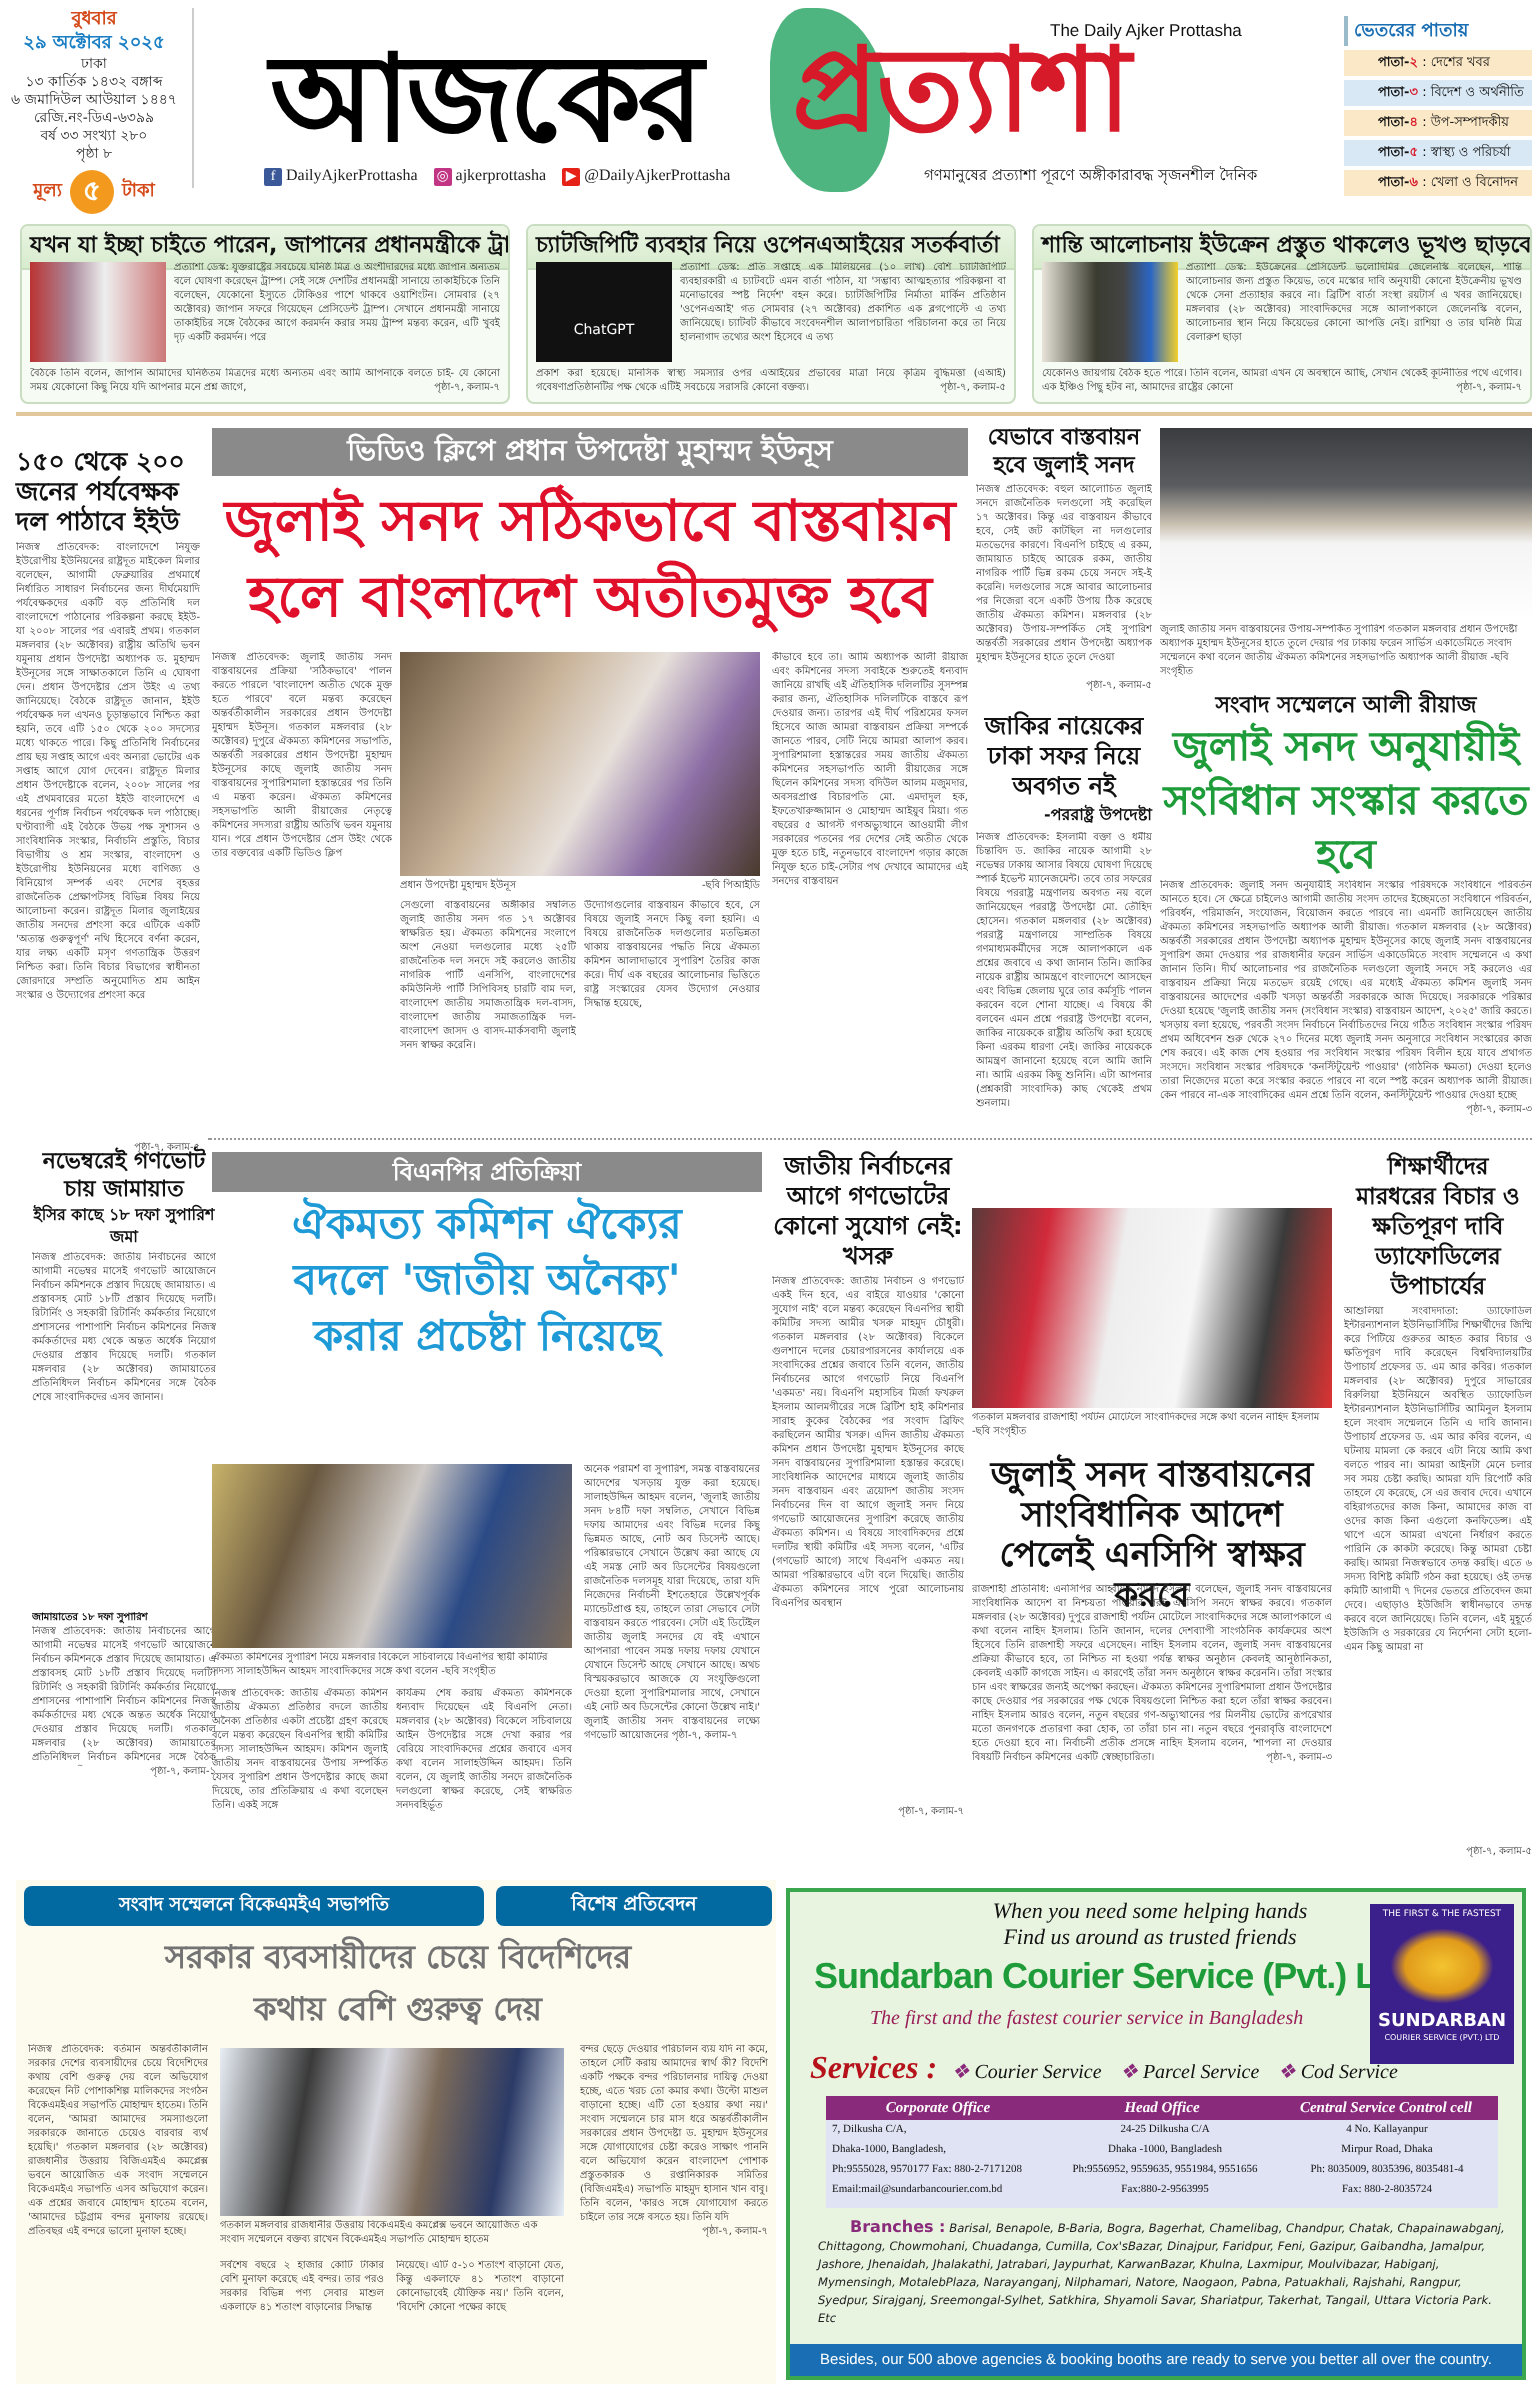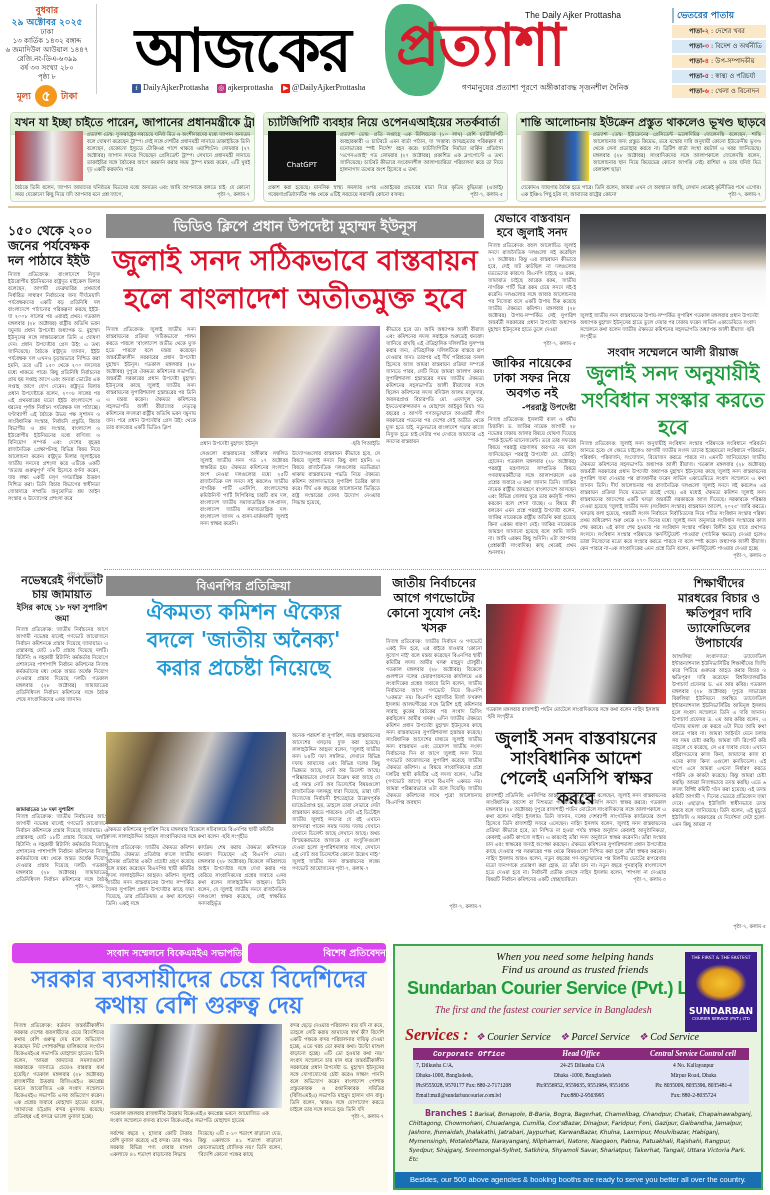--- a/index.html
+++ b/index.html
@@ -41,21 +41,21 @@
 
   
   .col-text { font-size: 5px; line-height: 7px; color: #333; text-align: justify; overflow: hidden; }
   .headline-sm { font-weight: bold; text-align: center; color: #111; }
 
   .banner-gray { background: #8a8a8a; color: #fff; text-align: center; font-weight: bold; }
   .photo { background: linear-gradient(135deg, #7d6a5a, #cdb9a1 40%, #53483f); }
   .caption { font-size: 5px; line-height: 7px; color: #333; }
   .dotsep { border-top: 1px dotted #999; }
 
-  .purple-tab { background: #d946ef; color: #fff; border-radius: 4px; font-weight: bold; text-align: right; }
+  .purple-tab { background: #0369a1; color: #fff; border-radius: 4px; font-weight: bold; text-align: center; }
 
   .ad { left: 393px; top: 944px; width: 370px; height: 246px; border: 2px solid #3aa64d; background: #e9f4e0; }
   .ad .ital { font-family: "Liberation Serif", serif; font-style: italic; }
 </style>
 </head>
 <body>
 
 <div class="abs date-box">
   <div class="day">বুধবার</div>
   <div class="gdate">২৯ অক্টোবর ২০২৫</div>
@@ -201,21 +201,21 @@
 
 <div class="abs" style="left:672px;top:576px;width:94px;height:352px;">
   <div class="headline-sm" style="font-size:11.5px;line-height:15px;">শিক্ষার্থীদের মারধরের বিচার ও ক্ষতিপূরণ দাবি ড্যাফোডিলের উপাচার্যের</div>
   <div class="col-text" style="margin-top:2px;height:270px;">আশুলিয়া সংবাদদাতা: ড্যাফোডিল ইন্টারন্যাশনাল ইউনিভার্সিটির শিক্ষার্থীদের জিম্মি করে পিটিয়ে গুরুতর আহত করার বিচার ও ক্ষতিপূরণ দাবি করেছেন বিশ্ববিদ্যালয়টির উপাচার্য প্রফেসর ড. এম আর কবির। গতকাল মঙ্গলবার (২৮ অক্টোবর) দুপুরে সাভারের বিরুলিয়া ইউনিয়নে অবস্থিত ড্যাফোডিল ইন্টারন্যাশনাল ইউনিভার্সিটির আমিনুল ইসলাম হলে সংবাদ সম্মেলনে তিনি এ দাবি জানান। উপাচার্য প্রফেসর ড. এম আর কবির বলেন, এ ঘটনায় মামলা কে করবে এটা নিয়ে আমি কথা বলতে পারব না। আমরা আইনটা মেনে চলার সব সময় চেষ্টা করছি। আমরা যদি রিপোর্ট করি তাহলে যে করেছে, সে এর জবাব দেবে। এখানে বহিরাগতদের কাজ কিনা, আমাদের কাজ বা ওদের কাজ কিনা এগুলো কনফিডেন্স। এই থাপে এসে আমরা এখনো নির্ধারণ করতে পারিনি কে কাকটা করেছে। কিন্তু আমরা চেষ্টা করছি। আমরা নিজস্বভাবে তদন্ত করছি। এতে ৬ সদস্য বিশিষ্ট কমিটি গঠন করা হয়েছে। ওই তদন্ত কমিটি আগামী ৭ দিনের ভেতরে প্রতিবেদন জমা দেবে। এছাড়াও ইউজিসি স্বাধীনভাবে তদন্ত করবে বলে জানিয়েছে। তিনি বলেন, এই মুহূর্তে ইউজিসি ও সরকারের যে নির্দেশনা সেটা হলো- এমন কিছু আমরা না</div>
   <div class="col-text" style="text-align:right">পৃষ্ঠা-৭, কলাম-৫</div>
 </div>
 
 <div class="abs" style="left:8px;top:940px;width:380px;height:252px;background:#fdfaee;"></div>
 <div class="abs purple-tab" style="left:12px;top:943px;width:230px;height:20px;font-size:9px;line-height:20px;">সংবাদ সম্মেলনে বিকেএমইএ সভাপতি</div>
 <div class="abs purple-tab" style="left:248px;top:943px;width:138px;height:20px;font-size:9.5px;line-height:20px;">বিশেষ প্রতিবেদন</div>
-<div class="abs" style="left:12px;top:966px;width:374px;text-align:center;font-weight:bold;font-size:23px;line-height:26px;color:#3b82f6;">
+<div class="abs" style="left:12px;top:966px;width:374px;text-align:center;font-weight:bold;font-size:16px;line-height:26px;color:#737373;">
   <div>সরকার ব্যবসায়ীদের চেয়ে বিদেশিদের</div>
   <div>কথায় বেশি গুরুত্ব দেয়</div>
 </div>
 <div class="abs col-text" style="left:14px;top:1022px;width:90px;height:164px;">নিজস্ব প্রতিবেদক: বর্তমান অন্তর্বর্তীকালীন সরকার দেশের ব্যবসায়ীদের চেয়ে বিদেশিদের কথায় বেশি গুরুত্ব দেয় বলে অভিযোগ করেছেন নিট পোশাকশিল্প মালিকদের সংগঠন বিকেএমইএর সভাপতি মোহাম্মদ হাতেম। তিনি বলেন, 'আমরা আমাদের সমস্যাগুলো সরকারকে জানাতে চেয়েও বারবার ব্যর্থ হয়েছি।' গতকাল মঙ্গলবার (২৮ অক্টোবর) রাজধানীর উত্তরায় বিজিএমইএ কমপ্লেক্স ভবনে আয়োজিত এক সংবাদ সম্মেলনে বিকেএমইএ সভাপতি এসব অভিযোগ করেন। এক প্রশ্নের জবাবে মোহাম্মদ হাতেম বলেন, 'আমাদের চট্টগ্রাম বন্দর মুনাফায় রয়েছে। প্রতিবছর এই বন্দরে ভালো মুনাফা হচ্ছে।</div>
 <div class="abs photo" style="left:110px;top:1024px;width:172px;height:84px;background:linear-gradient(100deg,#e8eef5 0,#3a3a3a 25%,#d8d8e0 45%,#7c6b5a 60%,#2b3a66 80%,#e8eef5 100%);"></div>
 <div class="abs caption" style="left:110px;top:1110px;width:172px;height:16px;overflow:hidden;">গতকাল মঙ্গলবার রাজধানীর উত্তরায় বিকেএমইএ কমপ্লেক্স ভবনে আয়োজিত এক সংবাদ সম্মেলনে বক্তব্য রাখেন বিকেএমইএ সভাপতি মোহাম্মদ হাতেম</div>
 <div class="abs col-text" style="left:110px;top:1130px;width:82px;height:56px;">সর্বশেষ বছরে ২ হাজার কোটি টাকার বেশি মুনাফা করেছে এই বন্দর। তার পরও সরকার বিভিন্ন পণ্য সেবার মাশুল একলাফে ৪১ শতাংশ বাড়ানোর সিদ্ধান্ত</div>
 <div class="abs col-text" style="left:198px;top:1130px;width:84px;height:56px;">নিয়েছে। এটি ৫-১০ শতাংশ বাড়ানো যেত, কিন্তু একলাফে ৪১ শতাংশ বাড়ানো কোনোভাবেই যৌক্তিক নয়।' তিনি বলেন, 'বিদেশি কোনো পক্ষের কাছে</div>
 <div class="abs col-text" style="left:290px;top:1022px;width:94px;height:164px;">
   <span>বন্দর ছেড়ে দেওয়ার পরিচালন ব্যয় যদি না কমে, তাহলে সেটি করায় আমাদের স্বার্থ কী? বিদেশি একটি পক্ষকে বন্দর পরিচালনার দায়িত্ব দেওয়া হচ্ছে, এতে খরচ তো কমার কথা। উল্টো মাশুল বাড়ানো হচ্ছে। এটি তো হওয়ার কথা নয়।' সংবাদ সম্মেলনে চার মাস ধরে অন্তর্বর্তীকালীন সরকারের প্রধান উপদেষ্টা ড. মুহাম্মদ ইউনূসের সঙ্গে যোগাযোগের চেষ্টা করেও সাক্ষাৎ পাননি বলে অভিযোগ করেন বাংলাদেশ পোশাক প্রস্তুতকারক ও রপ্তানিকারক সমিতির (বিজিএমইএ) সভাপতি মাহমুদ হাসান খান বাবু। তিনি বলেন, 'কারও সঙ্গে যোগাযোগ করতে চাইলে তার সঙ্গে বসতে হয়। তিনি যদি</span> <span style="float:right">পৃষ্ঠা-৭, কলাম-৭</span>
@@ -235,21 +235,21 @@
     <div style="font-size:4px;">COURIER SERVICE (PVT.) LTD</div>
   </div>
   <div style="position:absolute;left:10px;top:80px;font-size:10px;">
     <span class="ital" style="color:#b5121b;font-weight:bold;font-size:16px;">Services :</span>
     <span class="ital" style="margin-left:4px;"><span style="color:#8a2a7a">❖</span> <span>Courier Service</span></span>
     <span class="ital" style="margin-left:6px;"><span style="color:#8a2a7a">❖</span> <span>Parcel Service</span></span>
     <span class="ital" style="margin-left:6px;"><span style="color:#8a2a7a">❖</span> <span>Cod Service</span></span>
   </div>
   <div style="position:absolute;left:18px;top:102px;width:336px;height:56px;background:#dfe3f3;">
     <div style="display:flex;background:#8a2a7a;color:#fff;height:12px;font-size:7.5px;line-height:12px;font-family:'Liberation Serif',serif;font-style:italic;font-weight:bold;">
-      <div style="flex:1;text-align:center;font-family:Liberation Mono, monospace;">Corporate Office</div>
+      <div style="flex:1;text-align:center;">Corporate Office</div>
       <div style="flex:1;text-align:center;">Head Office</div>
       <div style="flex:1;text-align:center;">Central Service Control cell</div>
     </div>
     <div style="display:flex;font-family:'Liberation Serif',serif;font-size:5.5px;line-height:10px;">
       <div style="flex:1;padding-left:3px;">
         <div>7, Dilkusha C/A,</div>
           <div>Dhaka-1000, Bangladesh,</div>
           <div>Ph:9555028, 9570177  Fax: 880-2-7171208</div>
           <div>Email:mail@sundarbancourier.com.bd</div>
       </div>

